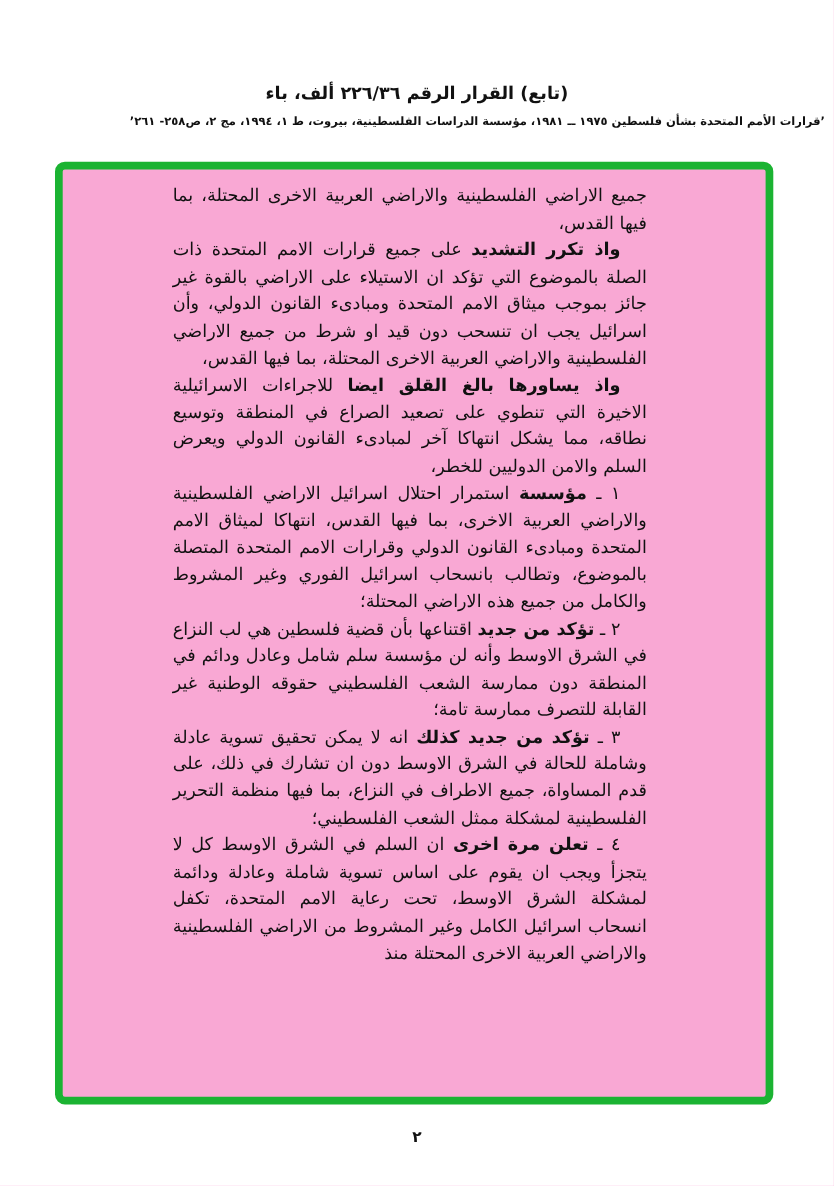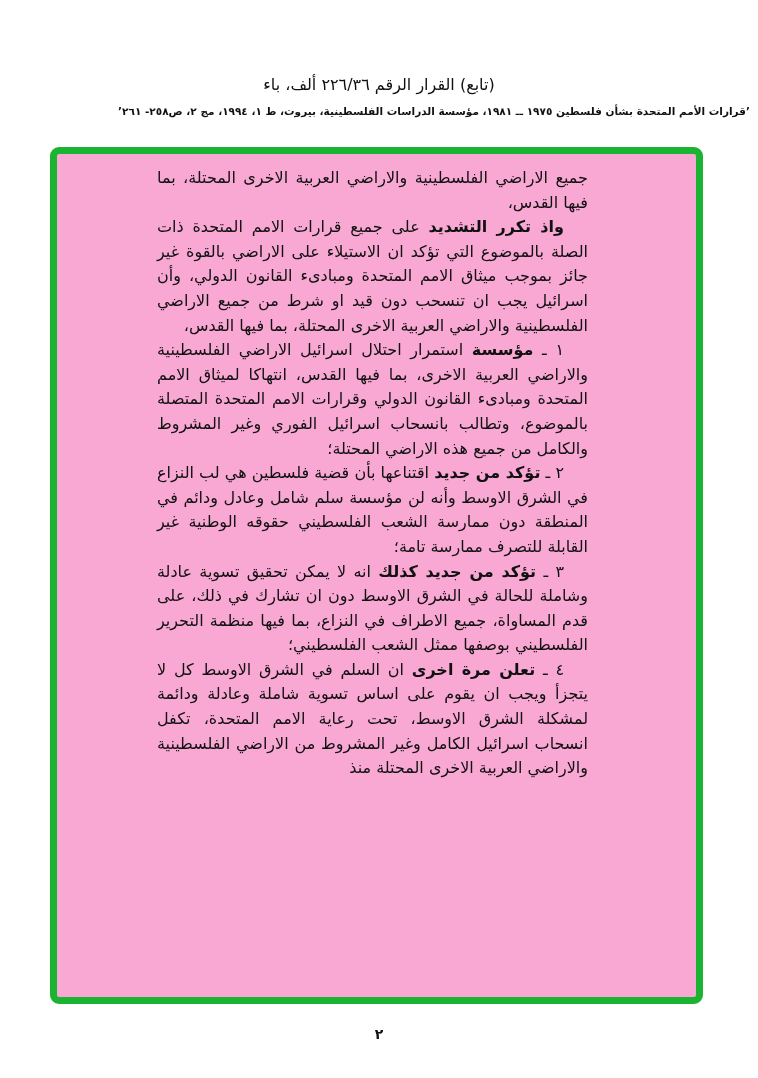--- a/index.html
+++ b/index.html
@@ -5,21 +5,21 @@
   html,body{margin:0;padding:0;}
   body{
     width:758px;height:1078px;position:relative;
     background:#ffffff;color:#111111;
     font-family:"DejaVu Sans",sans-serif;
     overflow:hidden;
   }
   .header-title{
     position:absolute;top:74px;left:0;width:758px;
     text-align:center;direction:rtl;
-    font-weight:normal;font-size:16px;line-height:22px;
+    font-weight:bold;font-size:16px;line-height:22px;
   }
   .header-citation{
     position:absolute;top:103px;left:8px;width:742px;
     direction:rtl;
     font-weight:bold;font-size:10.5px;line-height:16px;
     white-space:nowrap;
   }
   .content-frame{
     position:absolute;left:50px;top:147px;
     width:653px;height:857px;box-sizing:border-box;
@@ -48,25 +48,26 @@
 <div class="header-citation">’قرارات الأمم المتحدة بشأن فلسطين ١٩٧٥ ــ ١٩٨١، مؤسسة الدراسات الفلسطينية، بيروت، ط ١، ١٩٩٤، مج ٢، ص٢٥٨- ٢٦١’</div>
 
 <div class="content-frame">
   <div class="text-block">
 
     <p class="para flush"><span class="num"></span> <b class="lead"></b> <span class="txt">جميع الاراضي الفلسطينية والاراضي العربية الاخرى المحتلة، بما فيها القدس،</span></p>
 
     <p class="para"><span class="num"></span> <b class="lead">واذ تكرر التشديد</b> <span class="txt">على جميع قرارات الامم المتحدة ذات الصلة بالموضوع التي تؤكد ان الاستيلاء على الاراضي بالقوة غير جائز بموجب ميثاق الامم المتحدة ومبادىء القانون الدولي، وأن اسرائيل يجب ان تنسحب دون قيد او شرط من جميع الاراضي الفلسطينية والاراضي العربية الاخرى المحتلة، بما فيها القدس،</span></p>
 
 
+    <p class="para"><span class="num"></span> <b class="lead">واذ يساورها بالغ القلق ايضا</b> <span class="txt">للاجراءات الاسرائيلية الاخيرة التي تنطوي على تصعيد الصراع في المنطقة وتوسيع نطاقه، مما يشكل انتهاكا آخر لمبادىء القانون الدولي ويعرض السلم والامن الدوليين للخطر،</span></p>
 
     <p class="para"><span class="num">١ ـ</span> <b class="lead">مؤسسة</b> <span class="txt">استمرار احتلال اسرائيل الاراضي الفلسطينية والاراضي العربية الاخرى، بما فيها القدس، انتهاكا لميثاق الامم المتحدة ومبادىء القانون الدولي وقرارات الامم المتحدة المتصلة بالموضوع، وتطالب بانسحاب اسرائيل الفوري وغير المشروط والكامل من جميع هذه الاراضي المحتلة؛</span></p>
 
     <p class="para"><span class="num">٢ ـ</span> <b class="lead">تؤكد من جديد</b> <span class="txt">اقتناعها بأن قضية فلسطين هي لب النزاع في الشرق الاوسط وأنه لن مؤسسة سلم شامل وعادل ودائم في المنطقة دون ممارسة الشعب الفلسطيني حقوقه الوطنية غير القابلة للتصرف ممارسة تامة؛</span></p>
 
-    <p class="para"><span class="num">٣ ـ</span> <b class="lead">تؤكد من جديد كذلك</b> <span class="txt">انه لا يمكن تحقيق تسوية عادلة وشاملة للحالة في الشرق الاوسط دون ان تشارك في ذلك، على قدم المساواة، جميع الاطراف في النزاع، بما فيها منظمة التحرير الفلسطيني بوصفها ممثل الشعب الفلسطيني؛</span></p>
+    <p class="para"><span class="num">٣ ـ</span> <b class="lead">تؤكد من جديد كذلك</b> <span class="txt">انه لا يمكن تحقيق تسوية عادلة وشاملة للحالة في الشرق الاوسط دون ان تشارك في ذلك، على قدم المساواة، جميع الاطراف في النزاع، بما فيها منظمة التحرير الفلسطينية لمشكلة ممثل الشعب الفلسطيني؛</span></p>
 
     <p class="para"><span class="num">٤ ـ</span> <b class="lead">تعلن مرة اخرى</b> <span class="txt">ان السلم في الشرق الاوسط كل لا يتجزأ ويجب ان يقوم على اساس تسوية شاملة وعادلة ودائمة لمشكلة الشرق الاوسط، تحت رعاية الامم المتحدة، تكفل انسحاب اسرائيل الكامل وغير المشروط من الاراضي الفلسطينية والاراضي العربية الاخرى المحتلة منذ</span></p>
 
   </div>
 </div>
 
 <div class="page-number">٢</div>
 
 </body></html>

